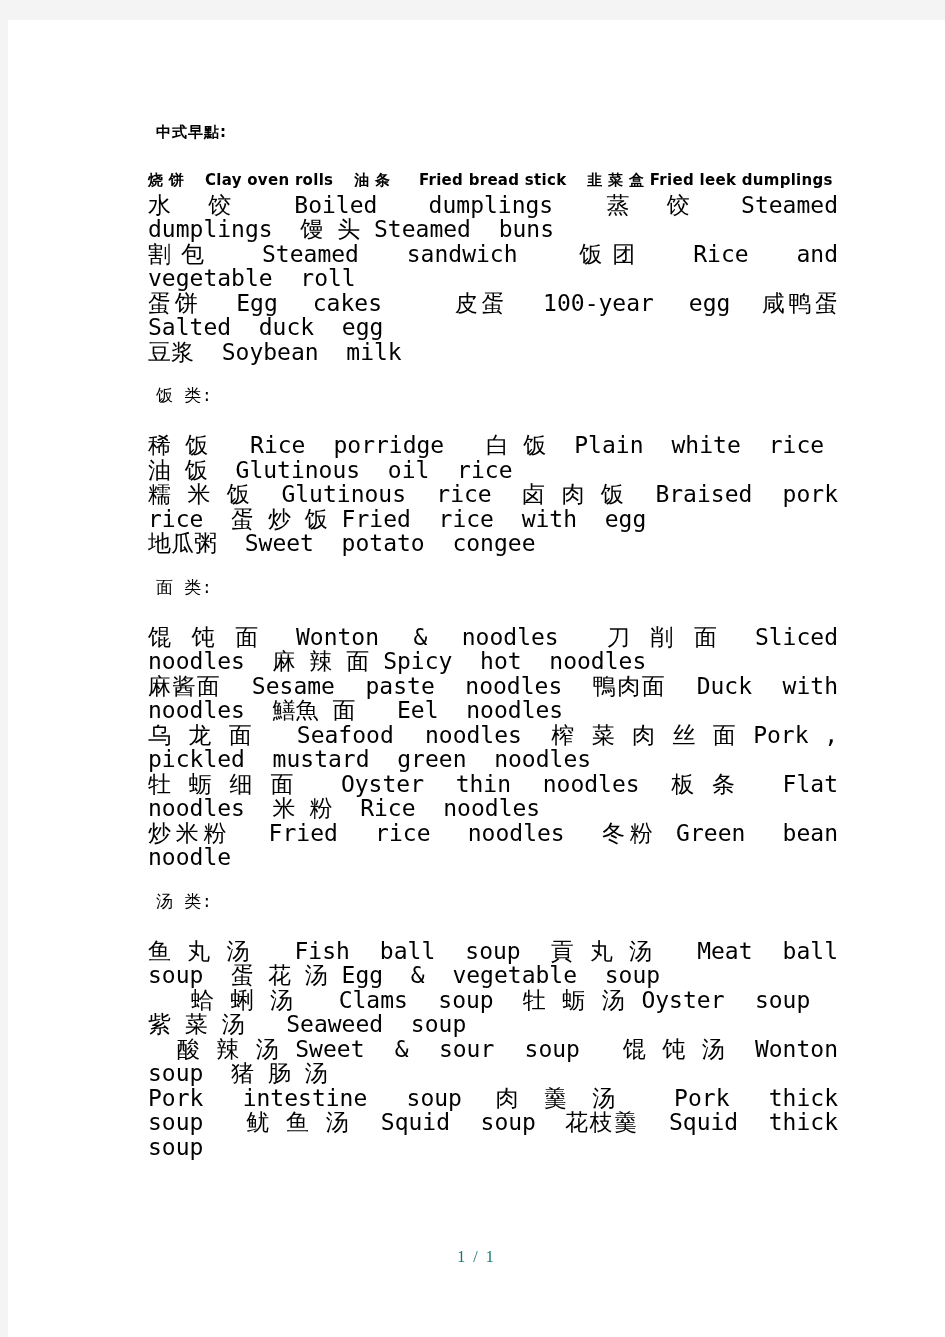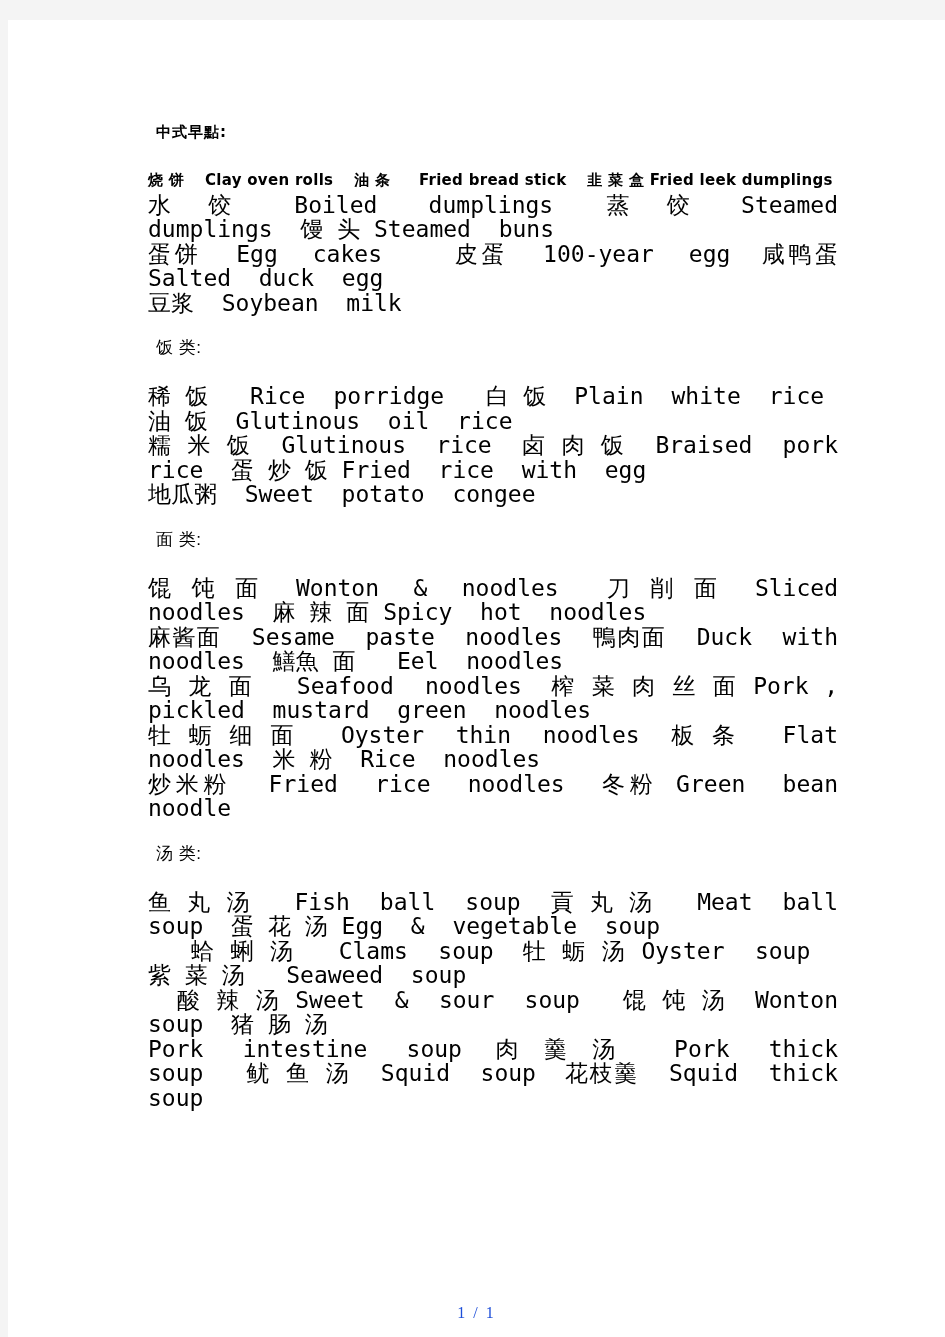--- a/index.html
+++ b/index.html
@@ -38,21 +38,21 @@
     margin: 0 0 0 8px;
     white-space: pre-wrap;
   }
   .section-head {
     font-size: 17px;
     color: #000000;
     line-height: 24px;
     margin: 0 0 0 8px;
     letter-spacing: 0.5px;
     white-space: pre-wrap;
-    font-family: Liberation Sans, sans-serif;
+    font-family: Liberation Mono, monospace;
   }
   .entry-line {
     font-size: 23px;
     color: #000000;
     line-height: 24.5px;
     margin: 0;
     font-family: "DejaVu Sans Mono", "Liberation Mono", monospace;
     white-space: pre-wrap;
     word-wrap: break-word;
     text-align: justify;
@@ -67,40 +67,41 @@
   .block-gap {
     height: 24px;
   }
   .para-gap {
     height: 21px;
   }
   .page-footer {
     position: absolute;
     left: 0;
     right: 0;
-    top: 1284px;
+    top: 1228px;
     text-align: center;
     font-family: "Liberation Serif", "DejaVu Serif", serif;
     font-size: 16px;
-    color: #1d4ed8;
+    color: #0f766e;
     letter-spacing: 2px;
   }
 </style>
 </head>
 <body>
 
 <div class="page-sheet">
 
   <div class="doc-body">
 
     <div>
       <p class="doc-title">中式早點:</p>
       <div class="block-gap"></div>
       <p class="entry-line sans-emph">烧 饼  Clay oven rolls  油 条   Fried bread stick  韭 菜 盒 Fried leek dumplings</p>
       <p class="entry-line">水 饺  Boiled  dumplings   蒸 饺  Steamed  dumplings  馒 头 Steamed  buns</p>
+      <p class="entry-line">割包  Steamed  sandwich   饭团  Rice  and  vegetable  roll</p>
       <p class="entry-line">蛋饼  Egg  cakes     皮蛋  100-year  egg  咸鸭蛋 Salted  duck  egg</p>
       <p class="entry-line">豆浆  Soybean  milk</p>
     </div>
 
     <div class="para-gap"></div>
 
     <div>
       <p class="section-head">饭 类:</p>
       <div class="block-gap"></div>
       <p class="entry-line">稀 饭   Rice  porridge   白 饭  Plain  white  rice  油 饭  Glutinous  oil  rice</p>

